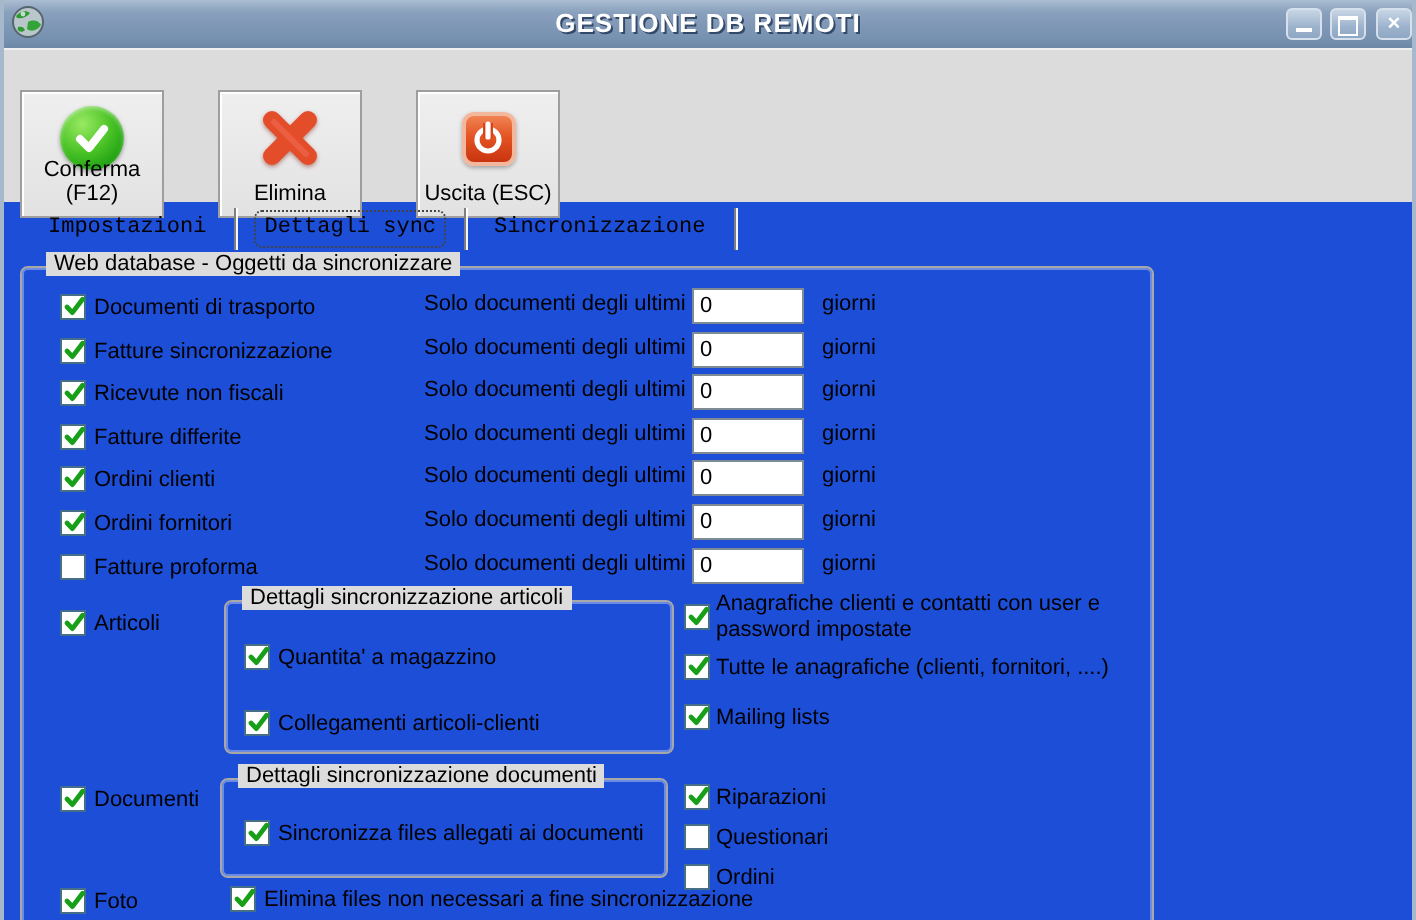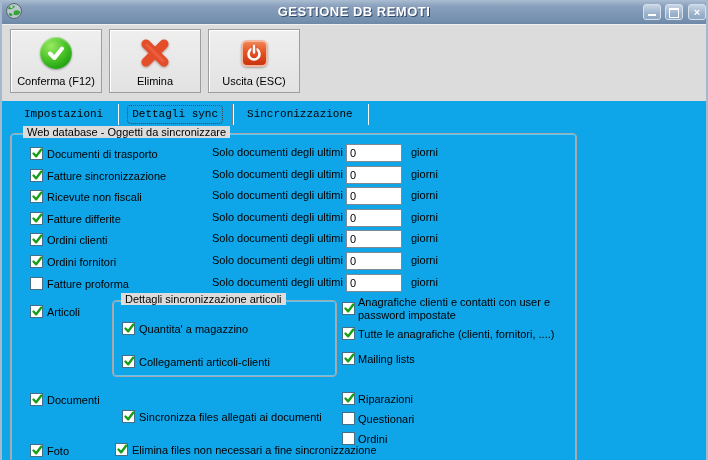--- a/index.html
+++ b/index.html
@@ -1,35 +1,35 @@
 <!DOCTYPE html>
 <html><head>
 <meta charset="utf-8">
 <style>
   html,body{margin:0;padding:0;}
   body{font-family:"Liberation Sans", sans-serif; background:#c0c0c0;}
-  #win{position:relative;width:708px;height:460px;background:#0ea5e9;overflow:hidden;
+  #win{position:relative;width:708px;height:460px;background:#1d4ed8;overflow:hidden;
        border-left:2px solid #a5b8cc;border-right:2px solid #a5b8cc;box-sizing:border-box;}
   
   .titlebar{position:absolute;left:-2px;top:0;width:708px;height:24px;
     background:linear-gradient(180deg,#aabdd1 0%,#8aa1bd 25%,#7e97b5 55%,#7590af 85%,#6d88a6 100%);
     border-bottom:1px solid #5f7a98;}
   .title-text{position:absolute;left:0;right:0;top:4px;text-align:center;color:#fff;
     font-size:13px;font-weight:bold;letter-spacing:.5px;text-shadow:1px 1px 0 rgba(40,60,92,.85);}
   .app-icon{position:absolute;left:5px;top:2px;width:18px;height:19px;}
   .wbtn{position:absolute;top:4px;width:18px;height:16px;border-radius:3px;
     background:linear-gradient(180deg,#c8d6e5 0%,#9db3cd 60%,#8ea7c4 100%);
     border:1px solid #d6e0ec;box-sizing:border-box;color:#fff;text-align:center;cursor:default;}
   .wbtn .bar{display:block;margin:9px auto 0;width:8px;height:2px;background:#fff;}
   .wbtn .sq{display:block;margin:3px auto 0;width:8px;height:7px;border:1px solid #fff;border-top:2px solid #fff;}
   .wbtn .x{font-size:11px;font-weight:bold;line-height:14px;display:block;}
   
   .toolbar{position:absolute;left:0;top:24px;width:704px;height:76px;background:#dcdcdc;
     border-top:1px solid #eef0f2;}
-  .tbtn{position:absolute;top:4px;width:92px;height:64px;background:linear-gradient(180deg,#efefef,#e2e2e2);
+  .tbtn{position:absolute;top:20px;width:72px;height:64px;background:linear-gradient(180deg,#efefef,#e2e2e2);
     border:1px solid #9e9e9e;box-shadow:inset 1px 1px 0 #ffffff;box-sizing:border-box;cursor:default;}
   .tbtn .ticon{position:absolute;left:0;right:0;top:6px;height:34px;display:flex;align-items:center;justify-content:center;}
   .tbtn .tlabel{position:absolute;left:0;right:0;bottom:5px;text-align:center;font-size:11px;color:#000;}
   .ok-circle{width:32px;height:32px;border-radius:50%;
     background:radial-gradient(circle at 35% 28%,#9aea62 0%,#4cc428 45%,#23a313 75%,#188a0c 100%);
     box-shadow:0 1px 2px rgba(0,0,0,.35), inset 0 1px 2px rgba(255,255,255,.5);
     display:flex;align-items:center;justify-content:center;}
   .power-sq{width:27px;height:27px;border-radius:6px;
     background:linear-gradient(180deg,#f08354 0%,#e35423 45%,#c93410 100%);
     border:2px solid #f3b79d;box-shadow:0 1px 2px rgba(0,0,0,.3);
@@ -236,20 +236,23 @@
       </svg>
     </span>
   <span class="lbl" style="left:356px;top:353px">Mailing lists</span>
 
   <span class="cb on" style="left:28px;top:393px">
       <svg width="13" height="13">
         <use href="#check"></use>
       </svg>
     </span>
   <span class="lbl" style="left:45px;top:394px">Documenti</span>
+  <div class="groupbox" style="left:108px;top:389px;width:222px;height:48px">
+    <span class="legend" style="left:8px">Dettagli sincronizzazione documenti</span>
+  </div>
   <span class="cb on" style="left:120px;top:410px">
       <svg width="13" height="13">
         <use href="#check"></use>
       </svg>
     </span>
   <span class="lbl" style="left:137px;top:411px">Sincronizza files allegati ai documenti</span>
 
   <span class="cb on" style="left:340px;top:392px">
       <svg width="13" height="13">
         <use href="#check"></use>

